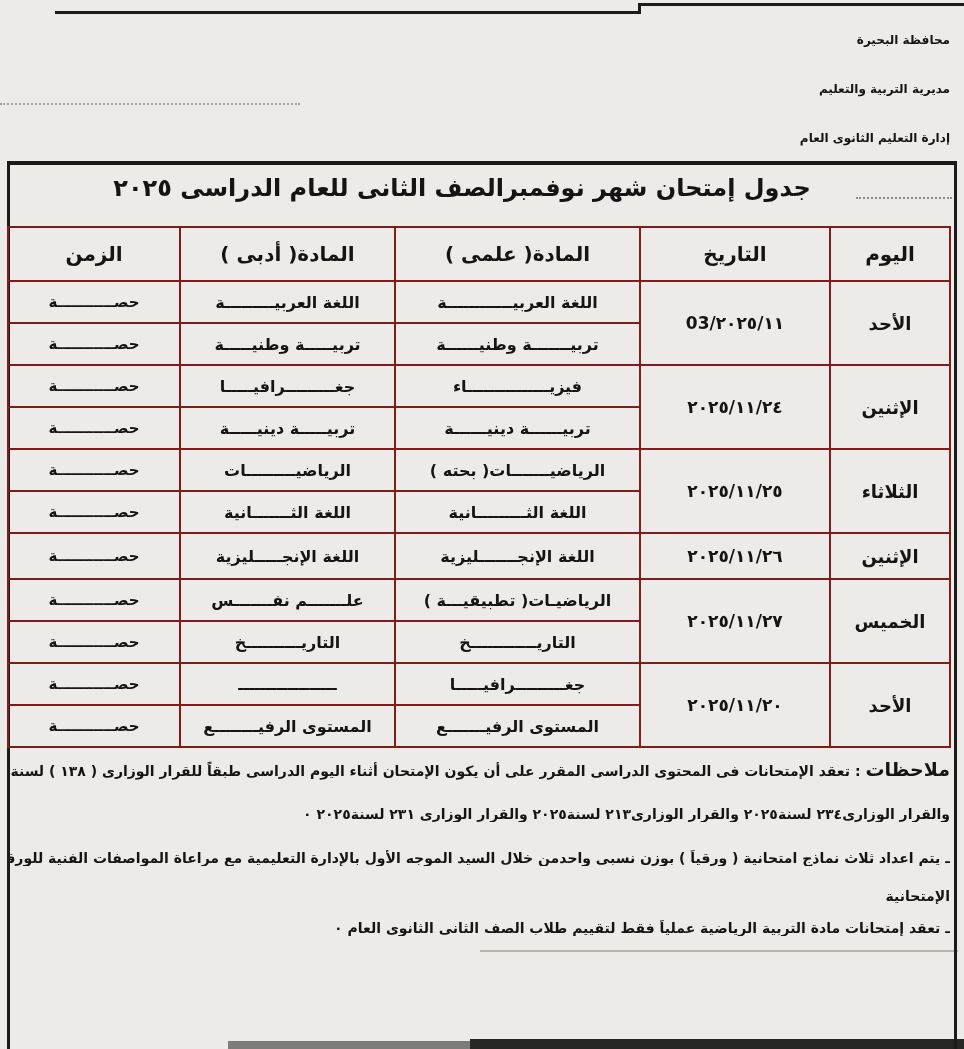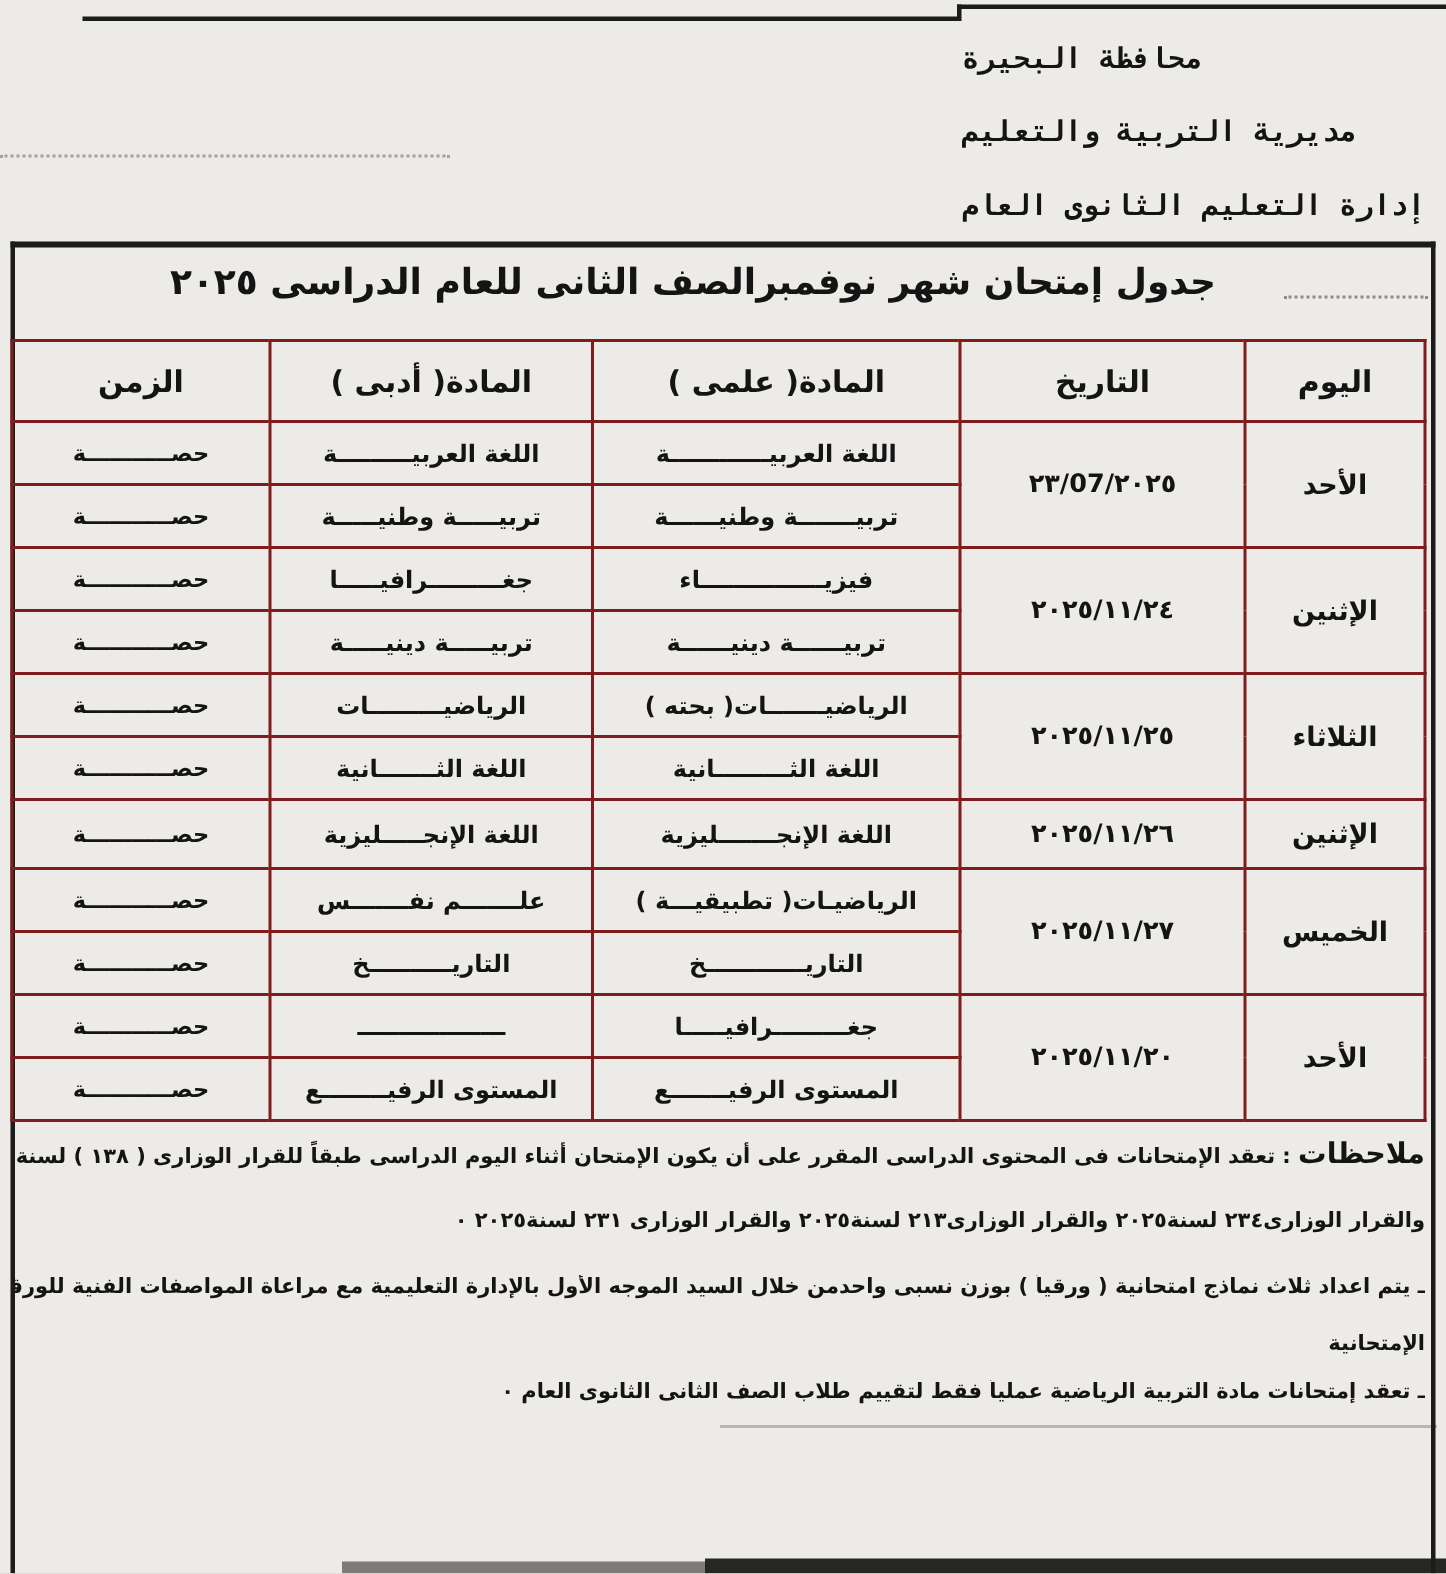--- a/index.html
+++ b/index.html
@@ -17,21 +17,21 @@
   .noise-dots-2{position:absolute;top:197px;right:12px;width:96px;border-top:2px dotted #8f8c85;}
   .ghostline{position:absolute;top:950px;left:480px;right:6px;height:2px;background:#b9b6b0;}
   .smudge-light{position:absolute;bottom:0;left:228px;width:244px;height:8px;background:#7d7c78;}
   .smudge-dark{position:absolute;bottom:0;left:470px;right:0;height:10px;background:#262624;}
   
   .outer-box{
     position:absolute;left:7px;right:7px;top:161px;bottom:0;
     border-top:4px solid #1b1b1b;border-left:3px solid #1b1b1b;border-right:3px solid #1b1b1b;
   }
   
-  .letterhead{position:absolute;top:16px;right:14px;text-align:left;font-weight:bold;font-size:19px;line-height:49px;font-family:Liberation Mono, monospace;}
+  .letterhead{position:absolute;top:16px;right:14px;text-align:right;font-weight:bold;font-size:12px;line-height:49px;}
   
   .doc-title{position:absolute;top:174px;left:60px;right:100px;text-align:center;
     font-weight:bold;font-size:24px;white-space:nowrap;}
   
   table.exam{
     position:absolute;top:226px;right:13px;width:942px;
     border-collapse:collapse;table-layout:fixed;
   }
   table.exam th,table.exam td{
     border:2px solid #7f1d1d;text-align:center;vertical-align:middle;
@@ -88,21 +88,21 @@
         <tr class="hdr">
       <th>اليوم</th>
       <th>التاريخ</th>
       <th>المادة( علمى )</th>
       <th>المادة( أدبى )</th>
       <th>الزمن</th>
     </tr>
 
     <tr class="sub">
       <td class="day" rowspan="2">الأحد</td>
-      <td class="date" rowspan="2">٢٠٢٥/07/٢٣</td>
+      <td class="date" rowspan="2">٢٠٢٥/١١/03</td>
       <td class="subject">اللغة العربيــــــــــــة</td>
       <td class="subject">اللغة العربيـــــــــة</td>
       <td class="time">حصـــــــــــة</td>
     </tr>
     <tr class="sub">
       <td class="subject">تربيـــــــة وطنيــــــة</td>
       <td class="subject">تربيـــــة وطنيـــــة</td>
       <td class="time">حصـــــــــــة</td>
     </tr>
 

